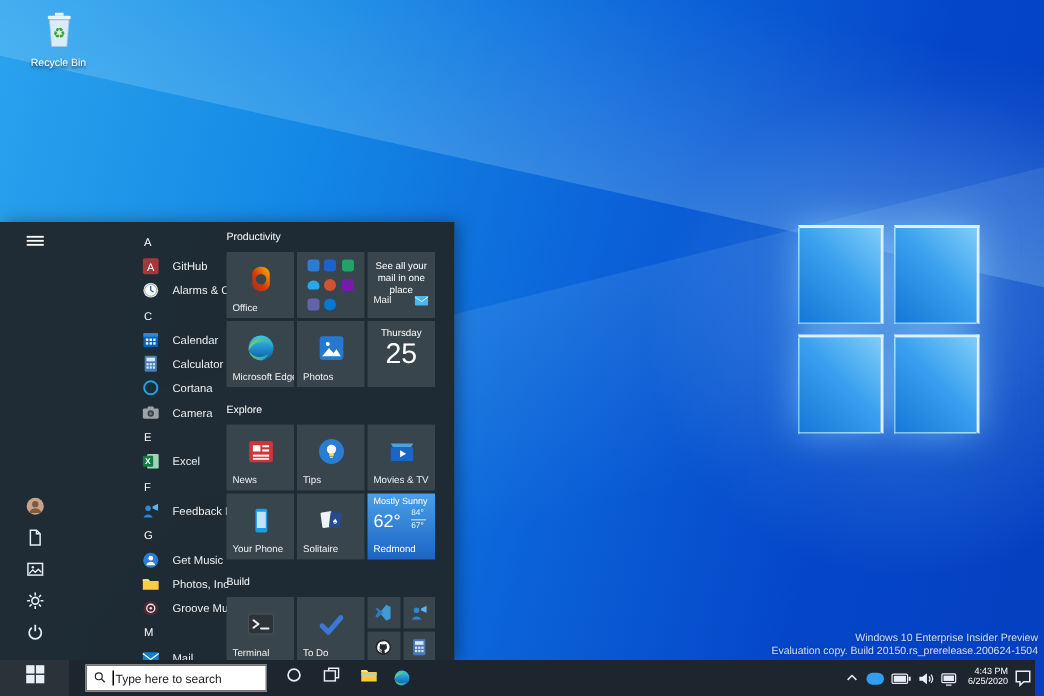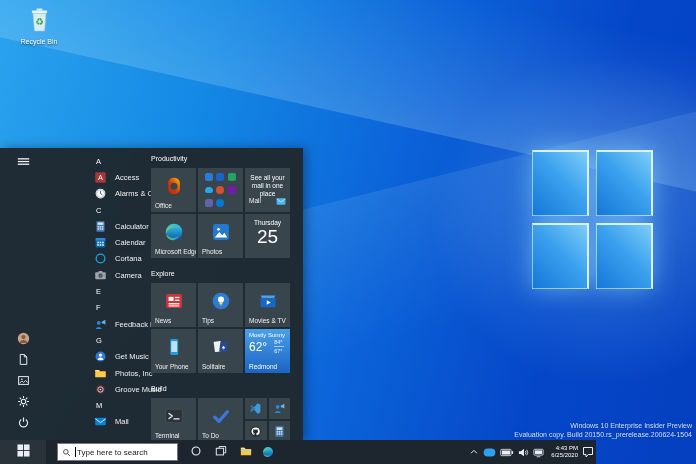--- a/index.html
+++ b/index.html
@@ -60,21 +60,21 @@
   .wmid{display:flex;align-items:center;padding-left:4px;margin-top:1px}
   .temp{font-size:12px;color:#fff;font-weight:300}
   .hilo{margin-left:7px;font-size:5.5px;color:#eaf4ff;line-height:6px}
   .hilo .hr{border-top:1px solid rgba(255,255,255,.55);margin:1px 0;width:10px}
   .loc{position:absolute;bottom:3px;left:4px;font-size:6.5px;color:#fff}
   .appgrid{position:absolute;inset:3px 5px;display:grid;grid-template-columns:repeat(3,1fr);align-items:center;justify-items:center}
   .mini{width:8px;height:8px;border-radius:2px}
   .mini.circle{border-radius:50%}
   .mini.cloud{border-radius:5px 5px 3px 3px;height:6px}
   
-  .taskbar{position:absolute;left:0;bottom:0;width:596px;height:24px;background:#1d262e;z-index:5}
+  .taskbar{position:absolute;left:0;bottom:0;width:690px;height:24px;background:#1d262e;z-index:5}
   .tb-btn{position:absolute;top:2px;width:20px;height:20px;display:flex;align-items:center;justify-content:center}
   .tb-btn svg{width:12px;height:12px}
   .tb-start{position:absolute;left:0;top:0;width:46px;height:24px;display:flex;align-items:center;justify-content:center;background:rgba(255,255,255,.06)}
   .tb-start svg{width:13px;height:13px}
   .search-box{position:absolute;left:57px;top:3px;width:121px;height:18px;background:#fff;border:1px solid #767676;
     display:flex;align-items:center;padding:0 4px}
   .search-box svg{width:9px;height:9px;margin-right:4px;flex:none}
   .caret{width:1px;height:10px;background:#000;margin-right:1px}
   .search-text{font-size:8px;color:#1b1b1b;white-space:nowrap}
   .tb-right{position:absolute;right:2px;top:0;height:24px;display:flex;align-items:center;gap:4px}
@@ -180,87 +180,97 @@
     </div>
     <div class="applist" id="appList">
         <div class="sec-row">A</div>
         <div class="app-row">
           <span class="a-icon">
             <svg viewBox="0 0 16 16">
               <rect x="1.5" y="1.5" width="13" height="13" rx="1.5" fill="#a4373a"></rect>
               <text x="8" y="11.6" font-size="9" fill="#fff" text-anchor="middle" font-family="Liberation Sans,sans-serif">A</text>
             </svg>
           </span>
-          <span class="a-label">Access</span>
+          <span class="a-label">GitHub</span>
         </div>
         <div class="app-row">
           <span class="a-icon">
             <svg viewBox="0 0 16 16">
               <circle cx="8" cy="8" r="6" fill="#f4f6f8"></circle>
               <circle cx="8" cy="8" r="4.9" fill="#fff" stroke="#8a949b" stroke-width="0.7"></circle>
               <path d="M8 4.6V8l2.4 1.6" stroke="#1b66c4" stroke-width="1.1" fill="none"></path>
             </svg>
           </span>
           <span class="a-label">Alarms &amp; Clock</span>
         </div>
         <div class="sec-row">C</div>
+        <div class="app-row">
+          <span class="a-icon">
+            <svg viewBox="0 0 16 16">
+              <rect x="2" y="2.5" width="12" height="11.5" rx="1" fill="#0364b8"></rect>
+              <rect x="2" y="2.5" width="12" height="3" fill="#2b88d8"></rect>
+              <g fill="#fff" opacity="0.92">
+                <rect x="4" y="7" width="2" height="2"></rect>
+                <rect x="7" y="7" width="2" height="2"></rect>
+                <rect x="10" y="7" width="2" height="2"></rect>
+                <rect x="4" y="10" width="2" height="2"></rect>
+                <rect x="7" y="10" width="2" height="2"></rect>
+                <rect x="10" y="10" width="2" height="2"></rect>
+              </g>
+            </svg>
+          </span>
+          <span class="a-label">Calendar</span>
+        </div>
         <div class="app-row">
           <span class="a-icon">
             <svg viewBox="0 0 16 16">
               <rect x="3" y="1.5" width="10" height="13" rx="1" fill="#4a7bb5"></rect>
               <rect x="4.5" y="3" width="7" height="3" fill="#d4e6f7"></rect>
               <g fill="#d4e6f7">
                 <rect x="4.5" y="7.5" width="1.8" height="1.8"></rect>
                 <rect x="7.1" y="7.5" width="1.8" height="1.8"></rect>
                 <rect x="9.7" y="7.5" width="1.8" height="1.8"></rect>
                 <rect x="4.5" y="10.2" width="1.8" height="1.8"></rect>
                 <rect x="7.1" y="10.2" width="1.8" height="1.8"></rect>
                 <rect x="9.7" y="10.2" width="1.8" height="1.8"></rect>
               </g>
             </svg>
           </span>
           <span class="a-label">Calculator</span>
         </div>
         <div class="app-row">
           <span class="a-icon">
             <svg viewBox="0 0 16 16">
-              <rect x="2" y="2.5" width="12" height="11.5" rx="1" fill="#0364b8"></rect>
-              <rect x="2" y="2.5" width="12" height="3" fill="#2b88d8"></rect>
-              <g fill="#fff" opacity="0.92">
-                <rect x="4" y="7" width="2" height="2"></rect>
-                <rect x="7" y="7" width="2" height="2"></rect>
-                <rect x="10" y="7" width="2" height="2"></rect>
-                <rect x="4" y="10" width="2" height="2"></rect>
-                <rect x="7" y="10" width="2" height="2"></rect>
-                <rect x="10" y="10" width="2" height="2"></rect>
-              </g>
-            </svg>
-          </span>
-          <span class="a-label">Calendar</span>
-        </div>
-        <div class="app-row">
-          <span class="a-icon">
-            <svg viewBox="0 0 16 16">
               <circle cx="8" cy="8" r="5.4" fill="none" stroke="#1ca3e8" stroke-width="1.6"></circle>
             </svg>
           </span>
           <span class="a-label">Cortana</span>
         </div>
         <div class="app-row">
           <span class="a-icon">
             <svg viewBox="0 0 16 16">
               <rect x="1.5" y="4" width="13" height="8.5" rx="1.2" fill="#9aa3a9"></rect>
               <rect x="5.5" y="2.5" width="5" height="2.5" rx="0.8" fill="#9aa3a9"></rect>
               <circle cx="8" cy="8.2" r="2.6" fill="#3c4348"></circle>
               <circle cx="8" cy="8.2" r="1.3" fill="#6b757d"></circle>
             </svg>
           </span>
           <span class="a-label">Camera</span>
         </div>
         <div class="sec-row">E</div>
+        <div class="app-row">
+          <span class="a-icon">
+            <svg viewBox="0 0 16 16">
+              <rect x="5" y="2" width="9.5" height="12" rx="0.8" fill="#9fd5b7"></rect>
+              <rect x="1.5" y="3.5" width="8.5" height="9" rx="1" fill="#107c41"></rect>
+              <text x="5.7" y="10.6" font-size="7" fill="#fff" text-anchor="middle" font-weight="bold" font-family="Liberation Sans,sans-serif">X</text>
+            </svg>
+          </span>
+          <span class="a-label">Excel</span>
+        </div>
         <div class="sec-row">F</div>
         <div class="app-row">
           <span class="a-icon">
             <svg viewBox="0 0 16 16">
               <circle cx="5.8" cy="6" r="2.3" fill="#2b88d8"></circle>
               <path d="M2 13.5a4.2 4.2 0 0 1 7.6 0z" fill="#2b88d8"></path>
               <path d="M9.5 4.5l4.5-2.2v5.6L9.5 6.2z" fill="#66b2e8"></path>
             </svg>
           </span>
           <span class="a-label">Feedback Hub</span>

